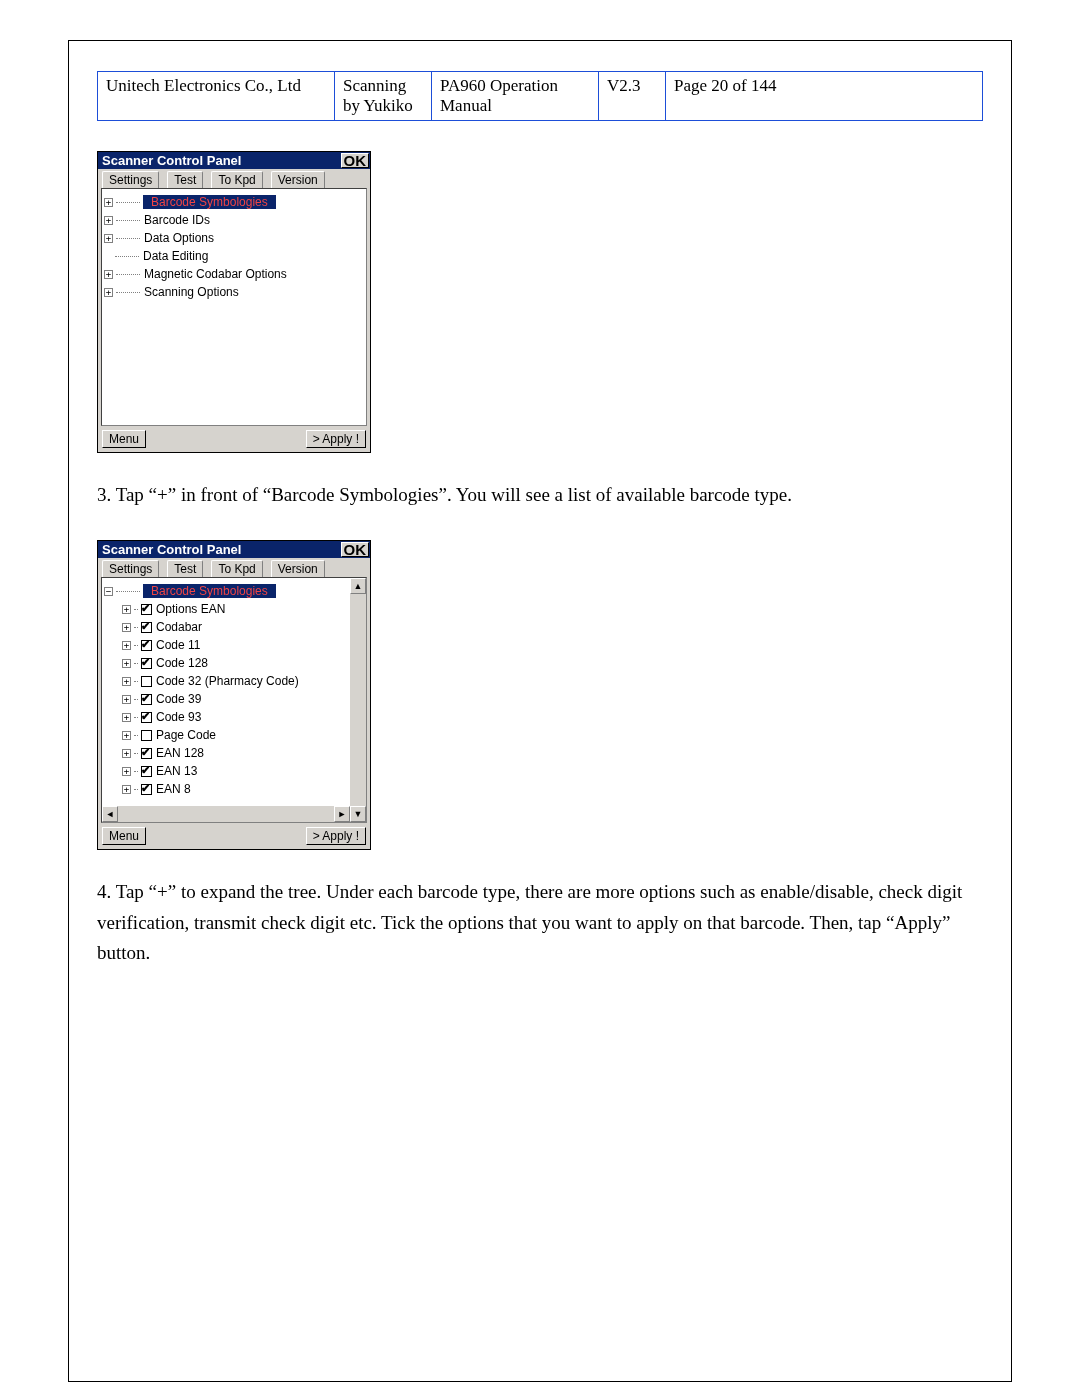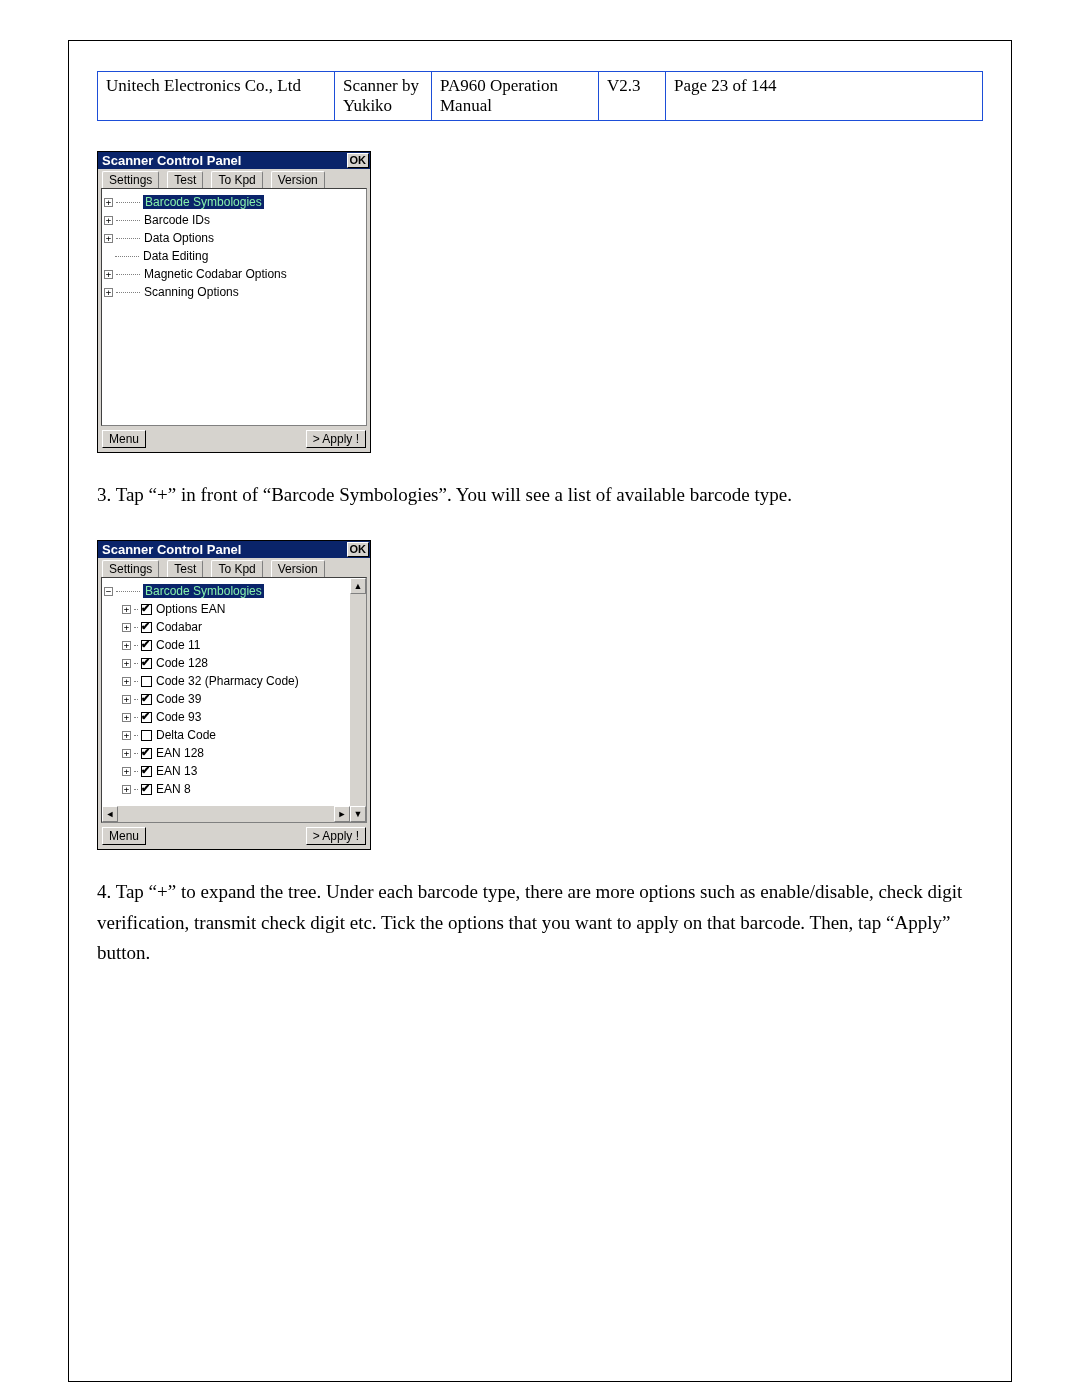--- a/index.html
+++ b/index.html
@@ -1,55 +1,55 @@
 <!DOCTYPE html>
 <html><head>
 <meta charset="utf-8">
 <style>
 body{margin:0;background:#fff;font-family:"Times New Roman",serif;font-size:18px;color:#000;width:1080px}
 .page{border:1px solid #000;margin:40px 68px;padding:30px 28px 400px 28px;min-height:1300px;box-sizing:border-box}
 .hdr{border-collapse:collapse;font-size:17px;width:100%}
 .hdr td{border:1px solid #1d4ed8;padding:4px 8px;vertical-align:top}
 .panel{width:272px;background:#d6d3ce;margin-top:30px;border:1px solid #000;font-family:Tahoma,Arial,sans-serif;font-size:12px;color:#000}
 .tbar{background:#0a246a;color:#fff;font-weight:bold;display:flex;align-items:flex-start;justify-content:space-between;padding:1px 1px 1px 4px;font-size:13px}
-.okbtn{background:#d6d3ce;color:#000;border:1px solid #000;border-top-color:#fff;border-left-color:#fff;font-size:11px;font-weight:bold;padding:0 2px;line-height:13px}
+.okbtn{background:#d6d3ce;color:#000;border:1px solid #000;border-top-color:#fff;border-left-color:#fff;font-size:15px;font-weight:bold;padding:0 2px;line-height:13px}
 .tabs{display:flex;padding:2px 4px 0 4px;gap:8px}
 .tab{border:1px solid #808080;border-top-color:#fff;border-left-color:#fff;border-bottom:none;padding:1px 6px;background:#d6d3ce;font-size:12px;margin-right:0px;border-radius:2px 2px 0 0}
 .tab.active{background:#d6d3ce;position:relative}
 .tree{background:#fff;border:1px solid #808080;border-top-color:#404040;border-left-color:#404040;margin:0 3px;padding:4px 2px;height:228px;overflow:hidden;position:relative}
 .tree2{height:236px;position:relative}
 .node{display:flex;align-items:center;height:18px;white-space:nowrap}
 .exp{width:9px;height:9px;border:1px solid #808080;display:inline-flex;align-items:center;justify-content:center;font-size:9px;line-height:7px;font-family:monospace;margin-right:3px;background:#fff;box-sizing:border-box}
 .dots{display:inline-block;width:24px;border-bottom:1px dotted #808080;height:1px;margin-right:3px;vertical-align:middle}
 .dots.vshort{width:4px}
-.sel{background:#0a246a;color:#86efac;padding:0 2px}
+.sel{background:#0a246a;color:#ef4444;padding:0 8px}
 .lbl{padding:0 1px}
 .ind{display:inline-block;width:18px}
 .chk{width:11px;height:11px;border:1px solid #000;margin-right:3px;position:relative;background:#fff;box-sizing:border-box}
 .chk.checked::after{content:"✔";position:absolute;top:-3px;left:-1px;font-size:11px;font-weight:bold}
 .btnbar{display:flex;justify-content:space-between;padding:4px}
 .btn{border:1px solid #000;border-top-color:#fff;border-left-color:#fff;background:#d6d3ce;padding:1px 6px;font-size:12px;font-family:Tahoma,Arial,sans-serif}
 .scroll-v{position:absolute;right:0;top:0;bottom:0;width:16px;background:#d6d3ce;display:flex;flex-direction:column;justify-content:space-between}
 .scroll-h{position:absolute;left:0;right:16px;bottom:0;height:16px;background:#d6d3ce;display:flex;justify-content:space-between}
 .sbtn{width:16px;height:16px;background:#d6d3ce;border:1px solid #808080;border-top-color:#fff;border-left-color:#fff;display:flex;align-items:center;justify-content:center;font-size:9px;box-sizing:border-box}
 .para{margin:27px 0 12px 0;font-size:19px;line-height:1.6}
 </style>
 </head>
 <body>
 
 <div class="page">
 
 <table class="hdr">
 <tbody>
         <tr>
 <td style="width:220px">Unitech Electronics Co., Ltd</td>
-<td style="width:80px">Scanner by Yukiko</td>
+<td style="width:80px">Scanning by Yukiko</td>
 <td style="width:150px">PA960 Operation Manual</td>
 <td style="width:50px">V2.3</td>
-<td>Page 23 of 144</td>
+<td>Page 20 of 144</td>
 </tr>
 </tbody>
     </table>
 
 <div class="panel">
 <div class="tbar">
 <span>Scanner Control Panel</span>
 <span class="okbtn">OK</span>
 </div>
 <div class="tabs">
@@ -163,21 +163,21 @@
             <span class="exp">+</span>
             <span class="dots vshort"></span>
             <span class="chk checked"></span>
             <span class="lbl">Code 93</span>
           </div>
 <div class="node">
             <span class="ind"></span>
             <span class="exp">+</span>
             <span class="dots vshort"></span>
             <span class="chk"></span>
-            <span class="lbl">Delta Code</span>
+            <span class="lbl">Page Code</span>
           </div>
 <div class="node">
             <span class="ind"></span>
             <span class="exp">+</span>
             <span class="dots vshort"></span>
             <span class="chk checked"></span>
             <span class="lbl">EAN 128</span>
           </div>
 <div class="node">
             <span class="ind"></span>

